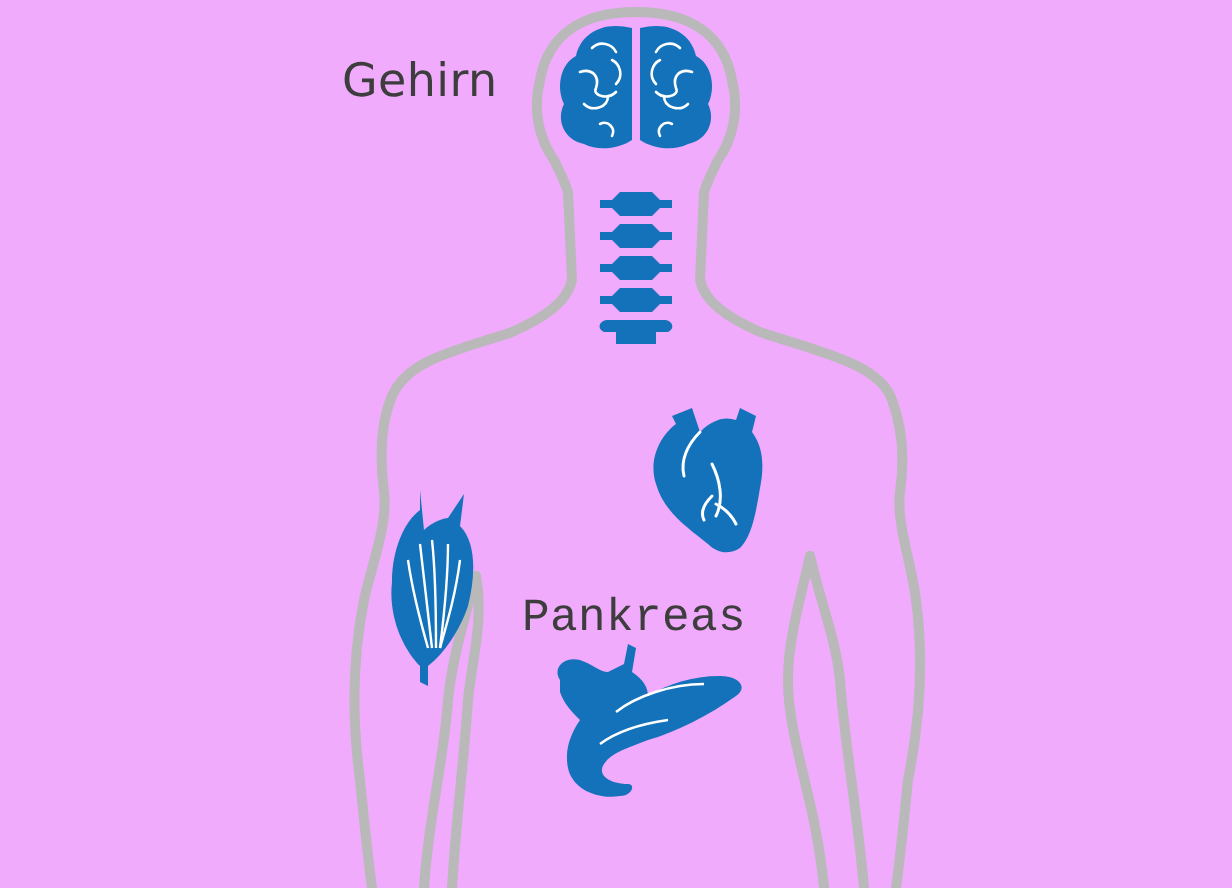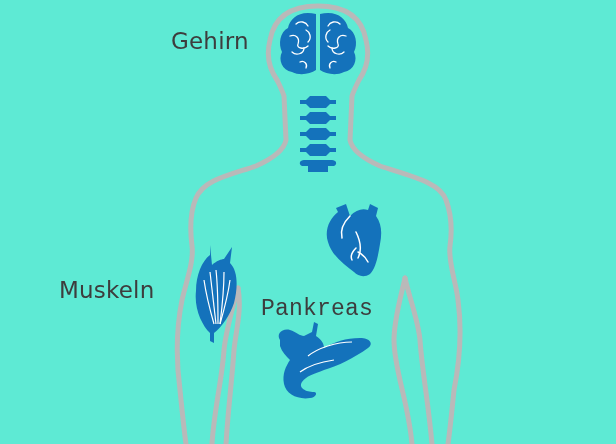--- a/index.html
+++ b/index.html
@@ -1,16 +1,16 @@
 <!DOCTYPE html>
 <html><head>
 <meta charset="utf-8">
 <style>
   html, body { margin:0; padding:0; background:#ffffff; }
-  #stage { position:relative; width:616px; height:444px; overflow:hidden; background:#5eead4; font-family:"DejaVu Sans", "Liberation Sans", sans-serif; }
+  #stage { position:relative; width:616px; height:444px; overflow:hidden; background:#f0abfc; font-family:"DejaVu Sans", "Liberation Sans", sans-serif; }
   svg.layer { position:absolute; left:0; top:0; }
   .label { position:absolute; color:#3d3d3d; font-size:23px; letter-spacing:0.2px; white-space:nowrap; line-height:1; }
 </style>
 </head>
 <body>
 
 <div id="stage">
 
   <svg class="layer" width="616" height="444" viewBox="0 0 616 444">
     <g fill="none" stroke="#b9b9b9" stroke-width="5" stroke-linecap="round" stroke-linejoin="round">
@@ -106,16 +106,15 @@
 
   <svg class="layer" width="616" height="444" viewBox="0 0 616 444">
     <path fill="#1472bb" d="M 280 340 c -4 -6 2 -12 10 -10 c 6 2 10 6 14 6 l 8 -4 l 2 -10 l 4 2 l -2 12 c 6 4 8 8 8 12 c 10 -6 22 -10 36 -10 c 10 0 14 6 8 10 c -14 10 -30 18 -44 22 c -10 4 -18 6 -22 12 c -4 6 4 10 12 10 c 4 0 2 6 -4 6 c -12 2 -24 -4 -26 -14 c -2 -10 2 -18 6 -24 c -4 -4 -8 -8 -10 -14 z"></path>
     <g fill="none" stroke="#ffffff" stroke-width="1.2">
       <path d="M 308 356 c 10 -8 28 -14 44 -14"></path>
       <path d="M 300 372 c 8 -6 20 -10 34 -12"></path>
     </g>
   </svg>
 
   <div class="label" style="left:171px; top:30px;">Gehirn</div>
-  <div class="label" style="left:59px; top:279px;">Muskeln</div>
   <div class="label" style="left:261px; top:298px;font-family:Liberation Mono, monospace;">Pankreas</div>
 
 </div>
 
 </body></html>

